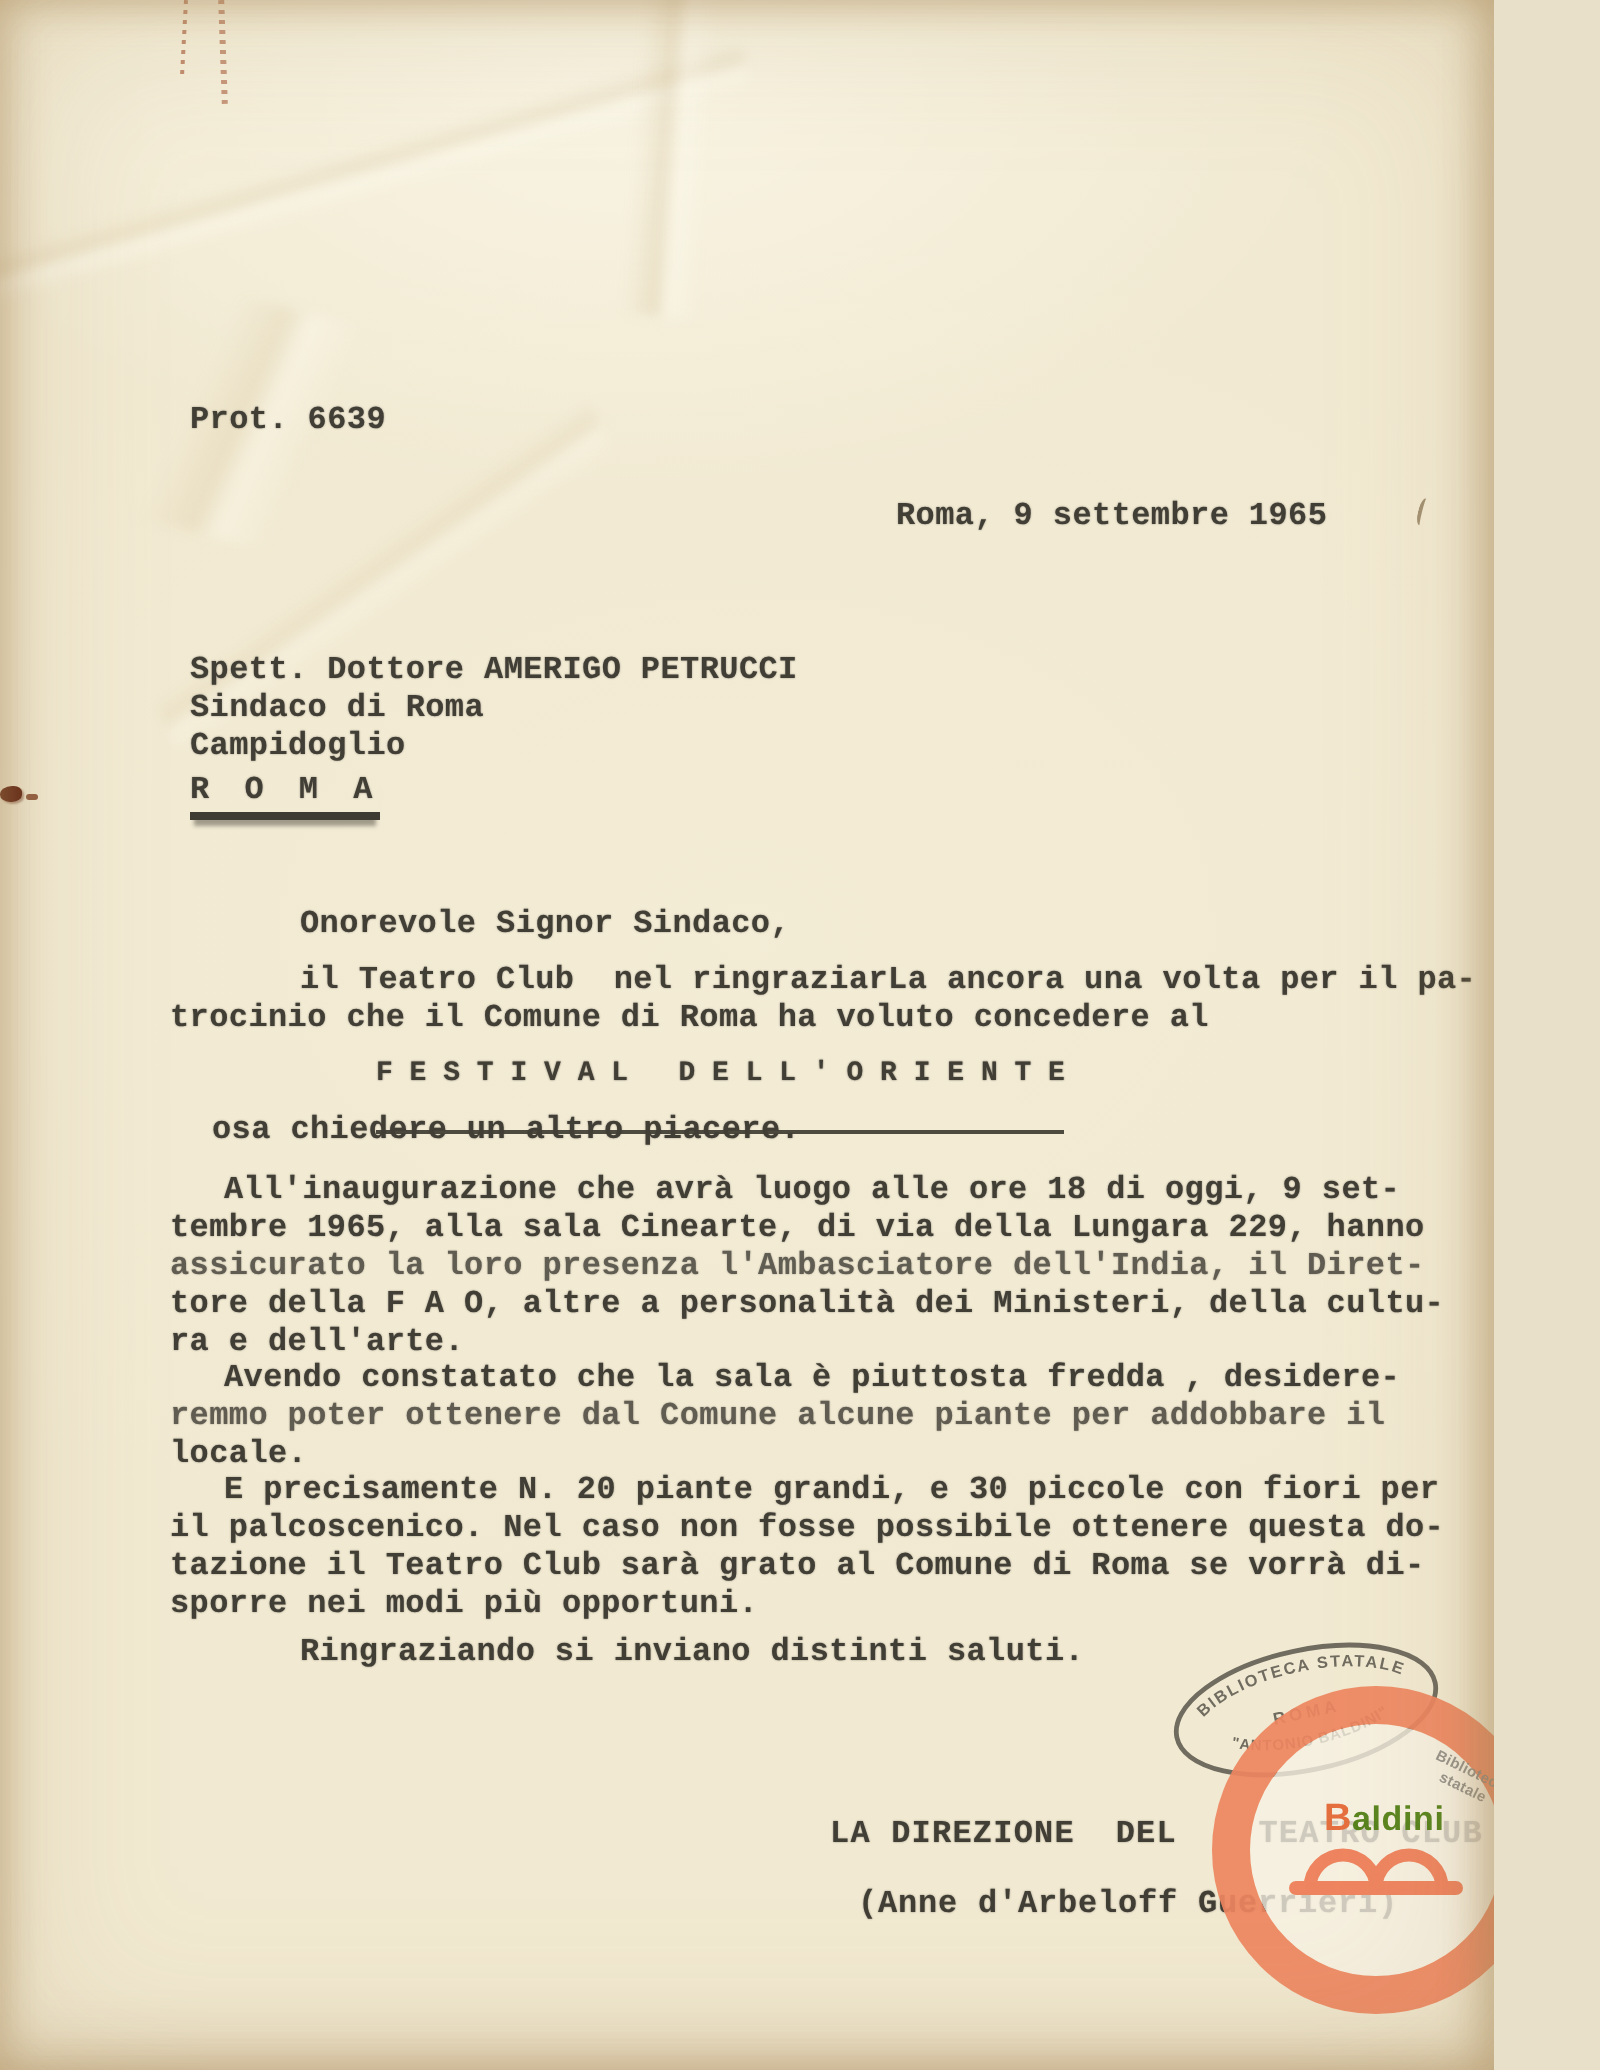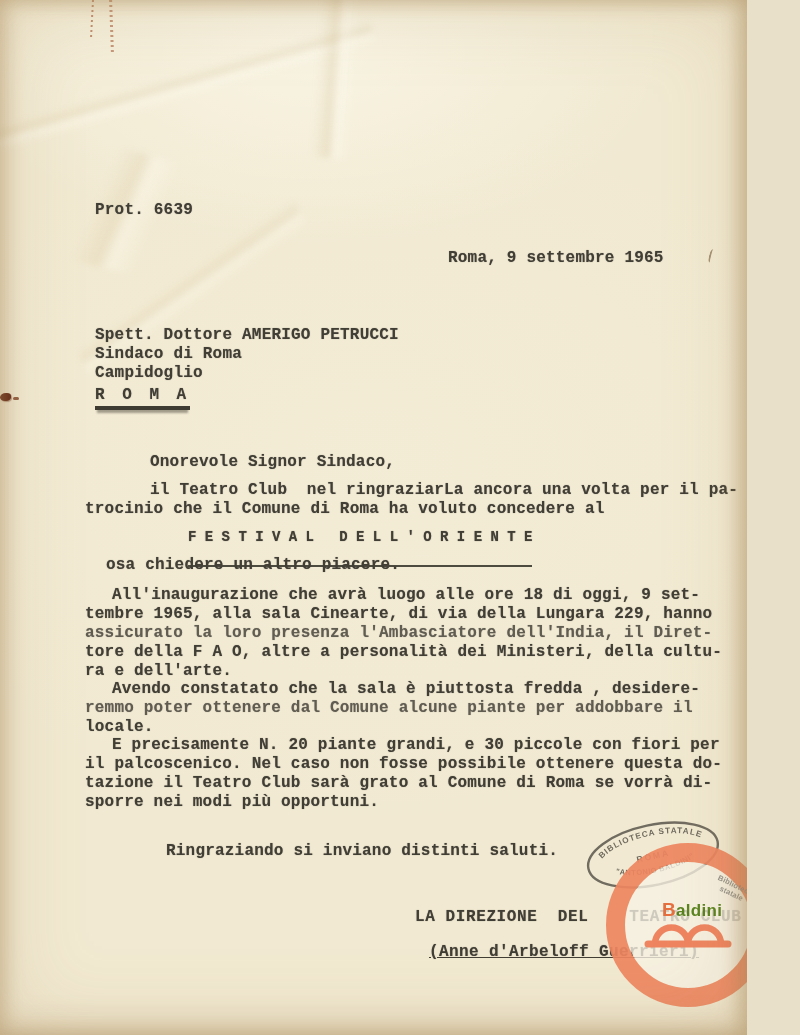--- a/index.html
+++ b/index.html
@@ -140,26 +140,26 @@
 
     <div class="tline" style="left:112px;top:680px;">Avendo constatato che la sala è piuttosta fredda , desidere-</div>
     <div class="tline faint" style="left:85px;top:699px;">remmo poter ottenere dal Comune alcune piante per addobbare il</div>
     <div class="tline" style="left:85px;top:718px;text-align:center;">locale.</div>
 
     <div class="tline" style="left:112px;top:736px;">E precisamente N. 20 piante grandi, e 30 piccole con fiori per</div>
     <div class="tline" style="left:85px;top:755px;">il palcoscenico. Nel caso non fosse possibile ottenere questa do-</div>
     <div class="tline" style="left:85px;top:774px;">tazione il Teatro Club sarà grato al Comune di Roma se vorrà di-</div>
     <div class="tline" style="left:85px;top:793px;">sporre nei modi più opportuni.</div>
 
-    <div class="tline" style="left:166px;top:817px;margin-top:25px;">Ringraziando si inviano distinti saluti.</div>
+    <div class="tline" style="left:150px;top:817px;">Ringraziando si inviano distinti saluti.</div>
   </div>
 
   <div>
     <div class="tline" style="left:415px;top:908px;letter-spacing:.6px;">LA DIREZIONE  DEL    TEATRO CLUB</div>
-    <div class="tline" style="left:429px;top:943px;letter-spacing:.4px;text-decoration:underline;">(Anne d'Arbeloff Guerrieri)</div>
+    <div class="tline" style="left:429px;top:943px;letter-spacing:.4px;">(Anne d'Arbeloff Guerrieri)</div>
   </div>
 
   <svg class="oval-stamp" width="150" height="80" viewBox="0 0 150 80">
     <defs>
       <path id="arcTop" d="M 16 46 A 58 25 0 0 1 134 46"></path>
       <path id="arcBot" d="M 22 40 A 54 22 0 0 0 128 40"></path>
     </defs>
     <ellipse cx="75" cy="40" rx="66" ry="30" fill="none" stroke="#45423a" stroke-width="2.4" opacity="0.85"></ellipse>
     <text font-family="Liberation Sans, sans-serif" font-weight="bold" font-size="8.2" fill="#45423a" opacity="0.85" letter-spacing="1" text-anchor="middle">
       <textPath href="#arcTop" startOffset="50%">BIBLIOTECA STATALE</textPath>

